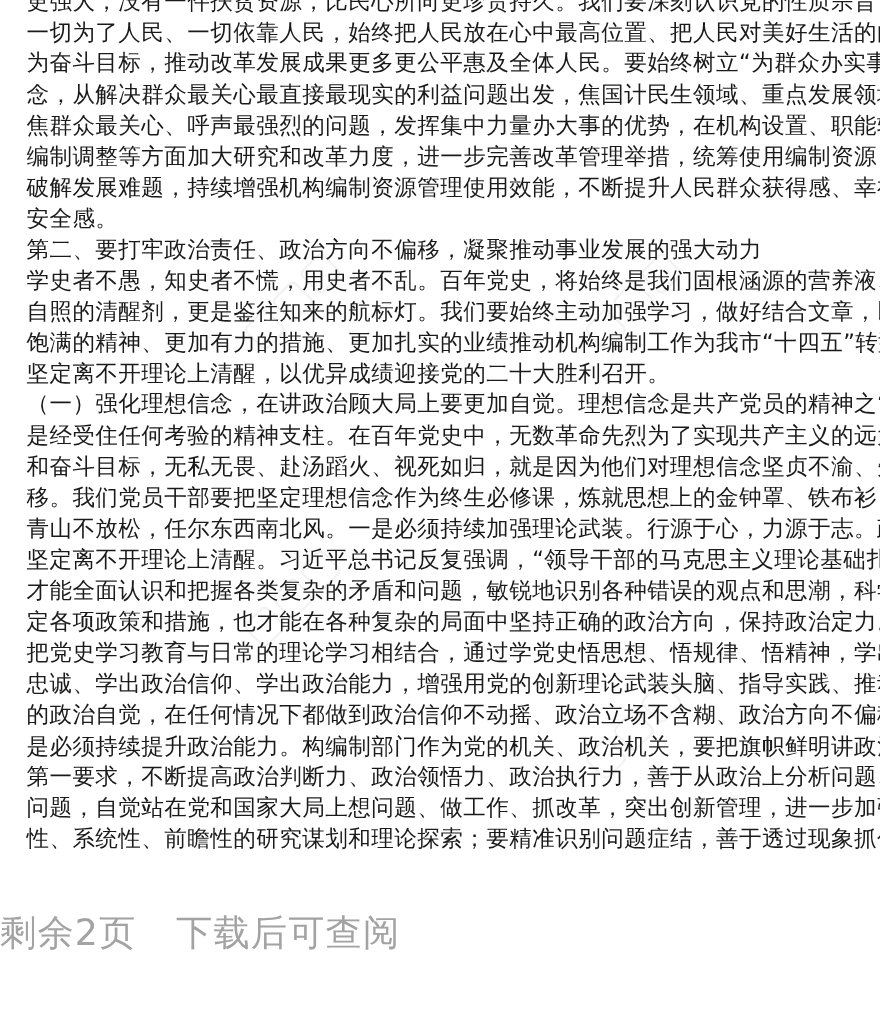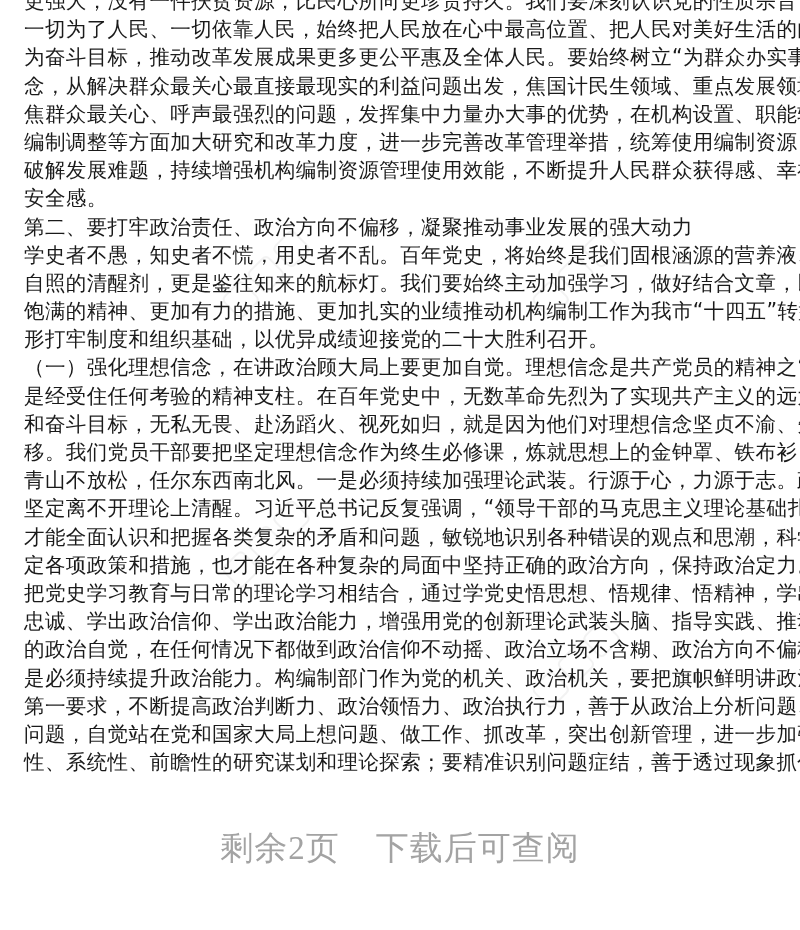--- a/index.html
+++ b/index.html
@@ -46,25 +46,23 @@
     transform: rotate(-45deg);
     pointer-events: none;
     white-space: nowrap;
     font-weight: bold;
   }
   .remaining-banner {
     position: absolute;
     left: 0;
     top: 826px;
     width: 800px;
-    text-align: center;
     color: #a3a3a3;
     font-size: 33px;
     letter-spacing: 1px;
-    font-family: Liberation Serif, serif;
   }
   .remaining-banner .gap {
     display: inline-block;
     width: 36px;
   }
 </style>
 </head>
 <body>
 
 <div class="page">
@@ -80,21 +78,21 @@
     <span class="doc-line">为奋斗目标，推动改革发展成果更多更公平惠及全体人民。要始终树立“为群众办实事”的理</span>
     <span class="doc-line">念，从解决群众最关心最直接最现实的利益问题出发，焦国计民生领域、重点发展领域，聚</span>
     <span class="doc-line">焦群众最关心、呼声最强烈的问题，发挥集中力量办大事的优势，在机构设置、职能转变、</span>
     <span class="doc-line">编制调整等方面加大研究和改革力度，进一步完善改革管理举措，统筹使用编制资源，及时</span>
     <span class="doc-line">破解发展难题，持续增强机构编制资源管理使用效能，不断提升人民群众获得感、幸福感、</span>
     <span class="doc-line">安全感。</span>
     <span class="doc-line">第二、要打牢政治责任、政治方向不偏移，凝聚推动事业发展的强大动力</span>
     <span class="doc-line">学史者不愚，知史者不慌，用史者不乱。百年党史，将始终是我们固根涵源的营养液、揽镜</span>
     <span class="doc-line">自照的清醒剂，更是鉴往知来的航标灯。我们要始终主动加强学习，做好结合文章，以更加</span>
     <span class="doc-line">饱满的精神、更加有力的措施、更加扎实的业绩推动机构编制工作为我市“十四五”转型出雏</span>
-    <span class="doc-line">形打牢制度和组织基础，以优异成绩迎接党的二十大胜利召开。</span>
+    <span class="doc-line">坚定离不开理论上清醒，以优异成绩迎接党的二十大胜利召开。</span>
     <span class="doc-line">（一）强化理想信念，在讲政治顾大局上要更加自觉。理想信念是共产党员的精神之“钙”，</span>
     <span class="doc-line">是经受住任何考验的精神支柱。在百年党史中，无数革命先烈为了实现共产主义的远大理想</span>
     <span class="doc-line">和奋斗目标，无私无畏、赴汤蹈火、视死如归，就是因为他们对理想信念坚贞不渝、矢志不</span>
     <span class="doc-line">移。我们党员干部要把坚定理想信念作为终生必修课，炼就思想上的金钟罩、铁布衫，咬定</span>
     <span class="doc-line">青山不放松，任尔东西南北风。一是必须持续加强理论武装。行源于心，力源于志。政治上</span>
     <span class="doc-line">坚定离不开理论上清醒。习近平总书记反复强调，“领导干部的马克思主义理论基础扎实了，</span>
     <span class="doc-line">才能全面认识和把握各类复杂的矛盾和问题，敏锐地识别各种错误的观点和思潮，科学地制</span>
     <span class="doc-line">定各项政策和措施，也才能在各种复杂的局面中坚持正确的政治方向，保持政治定力。”要</span>
     <span class="doc-line">把党史学习教育与日常的理论学习相结合，通过学党史悟思想、悟规律、悟精神，学出政治</span>
     <span class="doc-line">忠诚、学出政治信仰、学出政治能力，增强用党的创新理论武装头脑、指导实践、推动工作</span>

